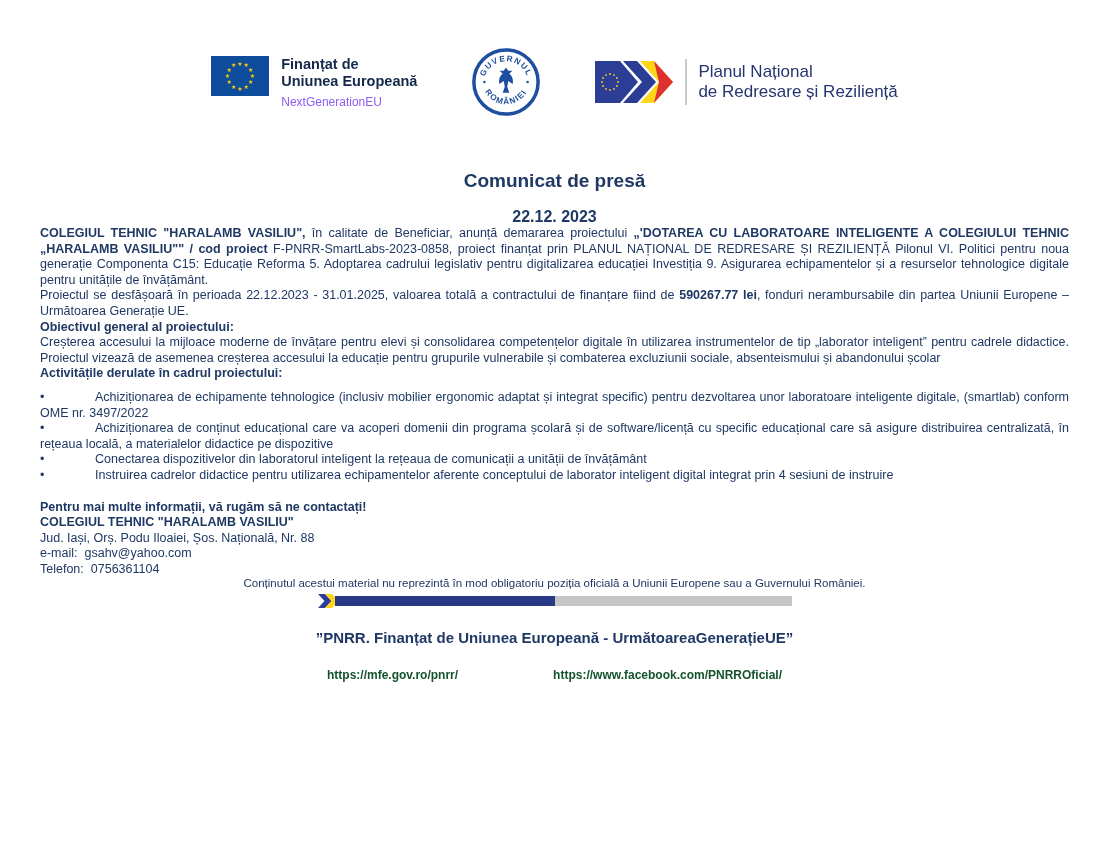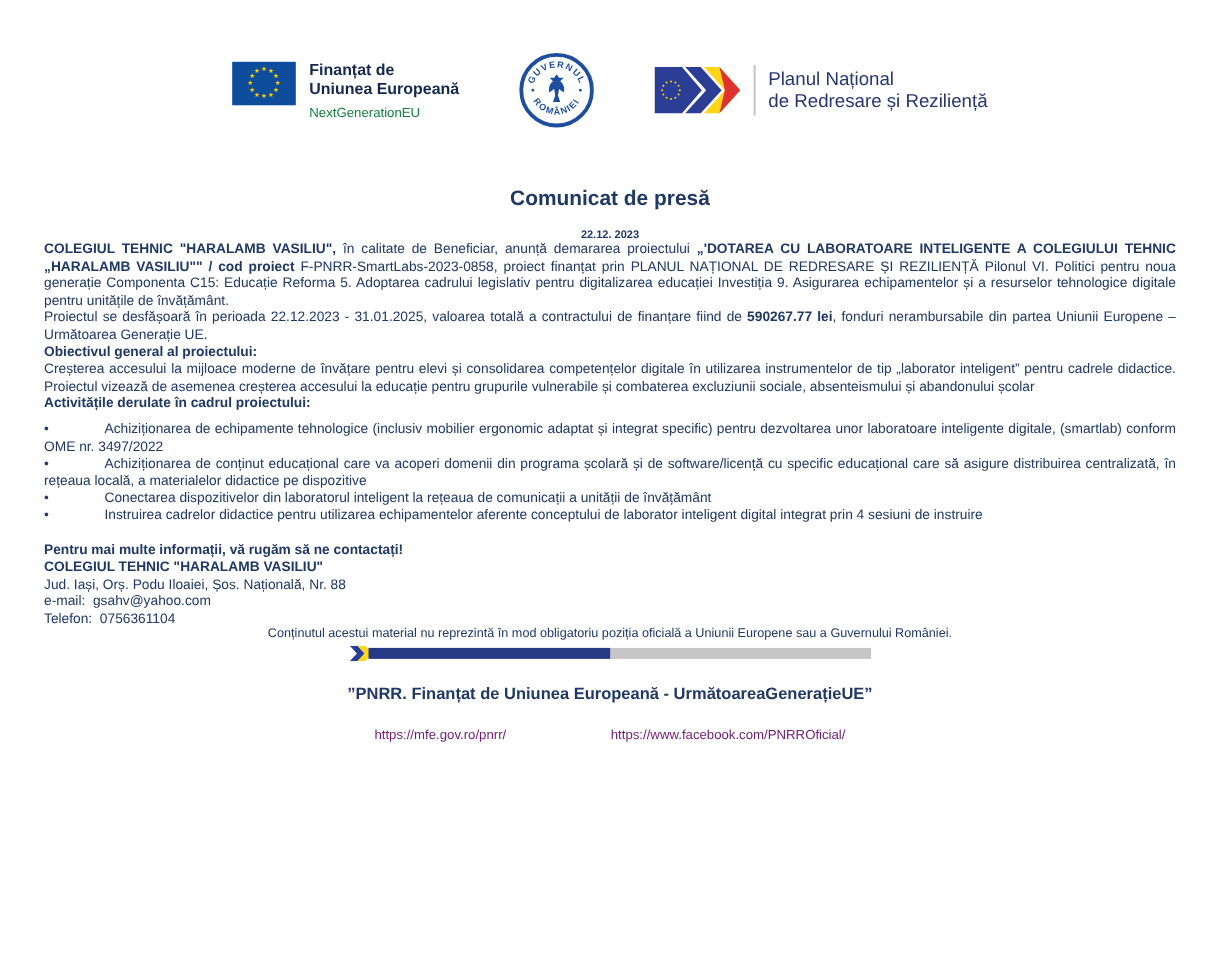--- a/index.html
+++ b/index.html
@@ -12,30 +12,30 @@
   }
   .page{width:1109px;height:867px;background:#fff;}
 
   
   .header{
     display:flex;justify-content:center;align-items:center;
     gap:54px;padding-top:46px;height:72px;
   }
   .eu-logo{display:flex;align-items:flex-start;gap:12px;}
   .eu-text .bold-line{font-weight:bold;font-size:14.5px;line-height:17px;color:#13284b;}
-  .eu-text .ngeu{font-size:12px;color:#15803d;margin-top:5px;}
+  .eu-text .ngeu{font-size:12px;color:#8b5cf6;margin-top:5px;}
   .gov-seal{width:70px;height:70px;}
   .pnrr-logo{display:flex;align-items:center;}
   .pnrr-divider{width:2px;height:46px;background:#c9c9c9;margin:0 11px 0 8px;}
   .pnrr-text{font-size:17px;line-height:20.5px;color:#26356f;}
 
   
   .title{ text-align:center;font-weight:bold;font-size:19px;margin-top:52px;}
   .subtitle{text-align:center;font-weight:bold;font-size:16.5px;margin-top:19px;}
-  .press-date{text-align:center;font-weight:bold;font-size:10px;margin-top:16px;}
+  .press-date{text-align:center;font-weight:bold;font-size:16px;margin-top:16px;}
 
   
   .doc-body{padding:0 40px;font-size:12.5px;line-height:15.6px;}
   .doc-body p{margin:0;text-align:justify;}
   .par{margin-top:17px;}
   .par2{margin-top:21px;}
   .section-heading{font-weight:bold;margin-top:13px;text-align:left !important;}
   .obj-par{margin-top:12px;}
   b{font-weight:bold;}
 
@@ -46,21 +46,21 @@
   .contact{margin-top:16px;}
   .contact p{text-align:left;margin:0;}
   .contact .bold{font-weight:bold;}
   .contact .val{margin-left:7px;}
 
   
   .disclaimer{text-align:center;font-size:11.5px;color:#1f3864;}
   .bar-wrap{display:flex;justify-content:center;margin-top:5px;}
   .slogan{text-align:center;font-weight:bold;font-size:15px;margin-top:21px;}
   .links-row{display:flex;justify-content:center;gap:95px;margin-top:22px;font-size:12px;}
-  .links-row a{color:#701a75;text-decoration:none;cursor:pointer;}
+  .links-row a{color:#14532d;text-decoration:none;cursor:pointer;font-weight:bold;}
 </style>
 </head>
 <body>
 
 <div class="page">
 
   <div class="header">
 
     <div class="eu-logo">
       <svg width="58" height="40" viewBox="0 0 58 40">

